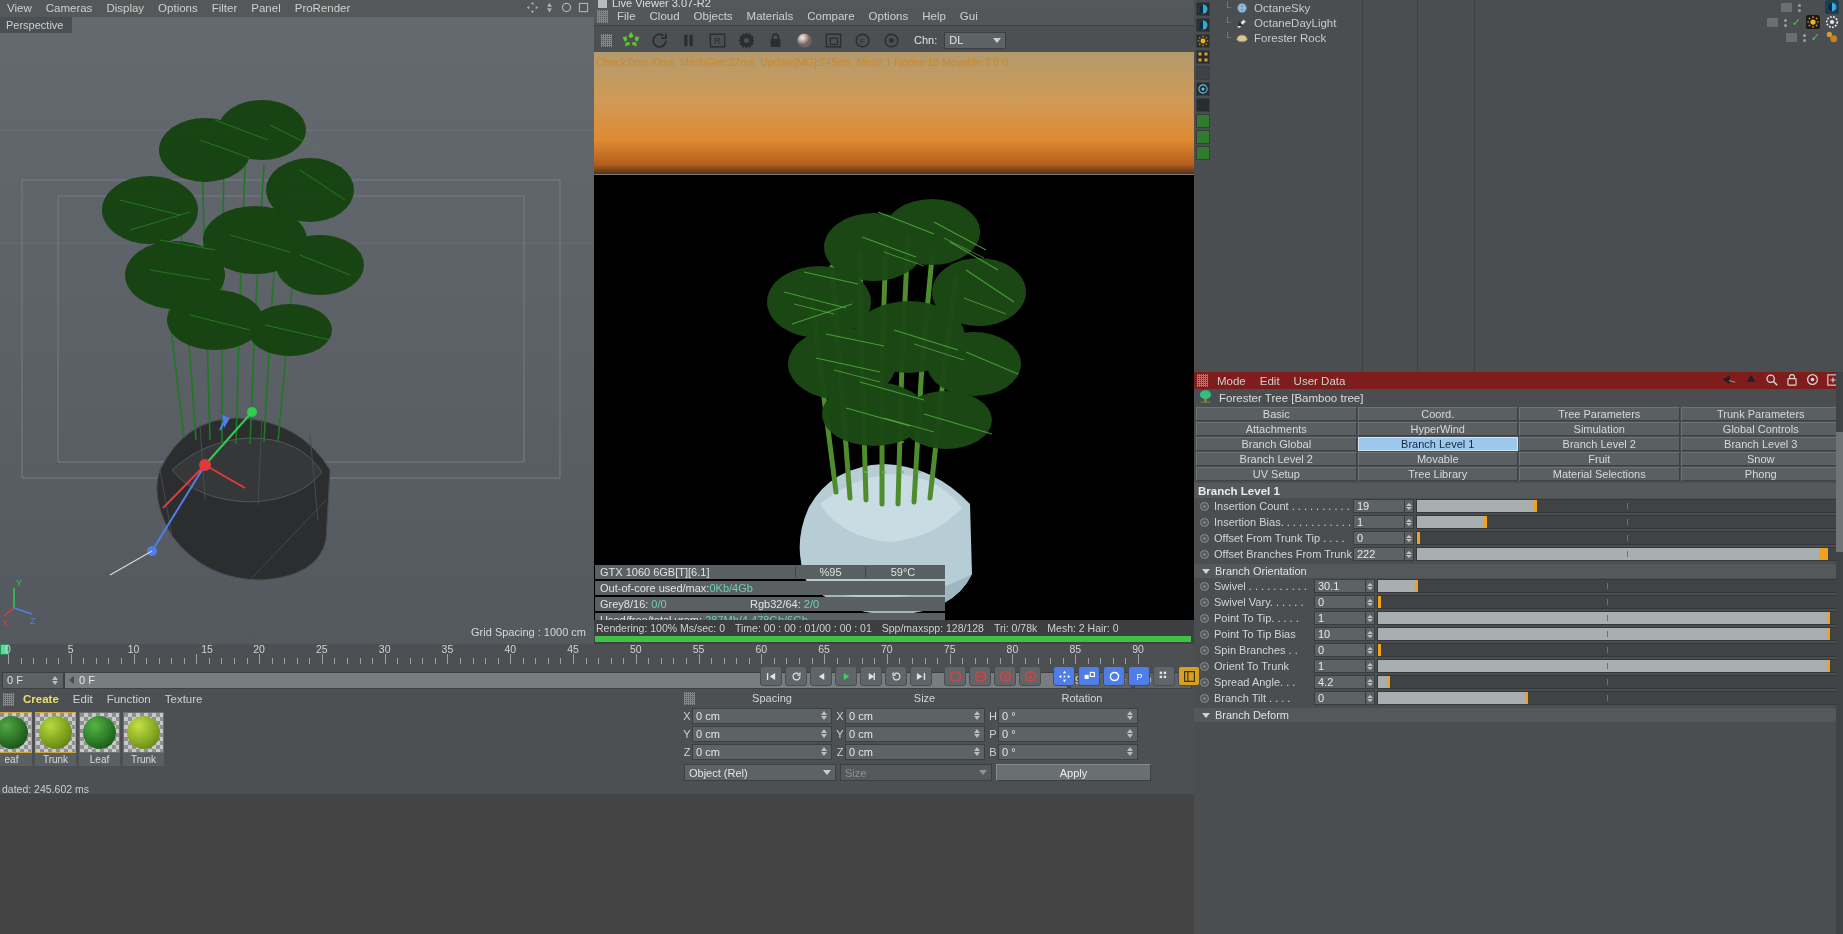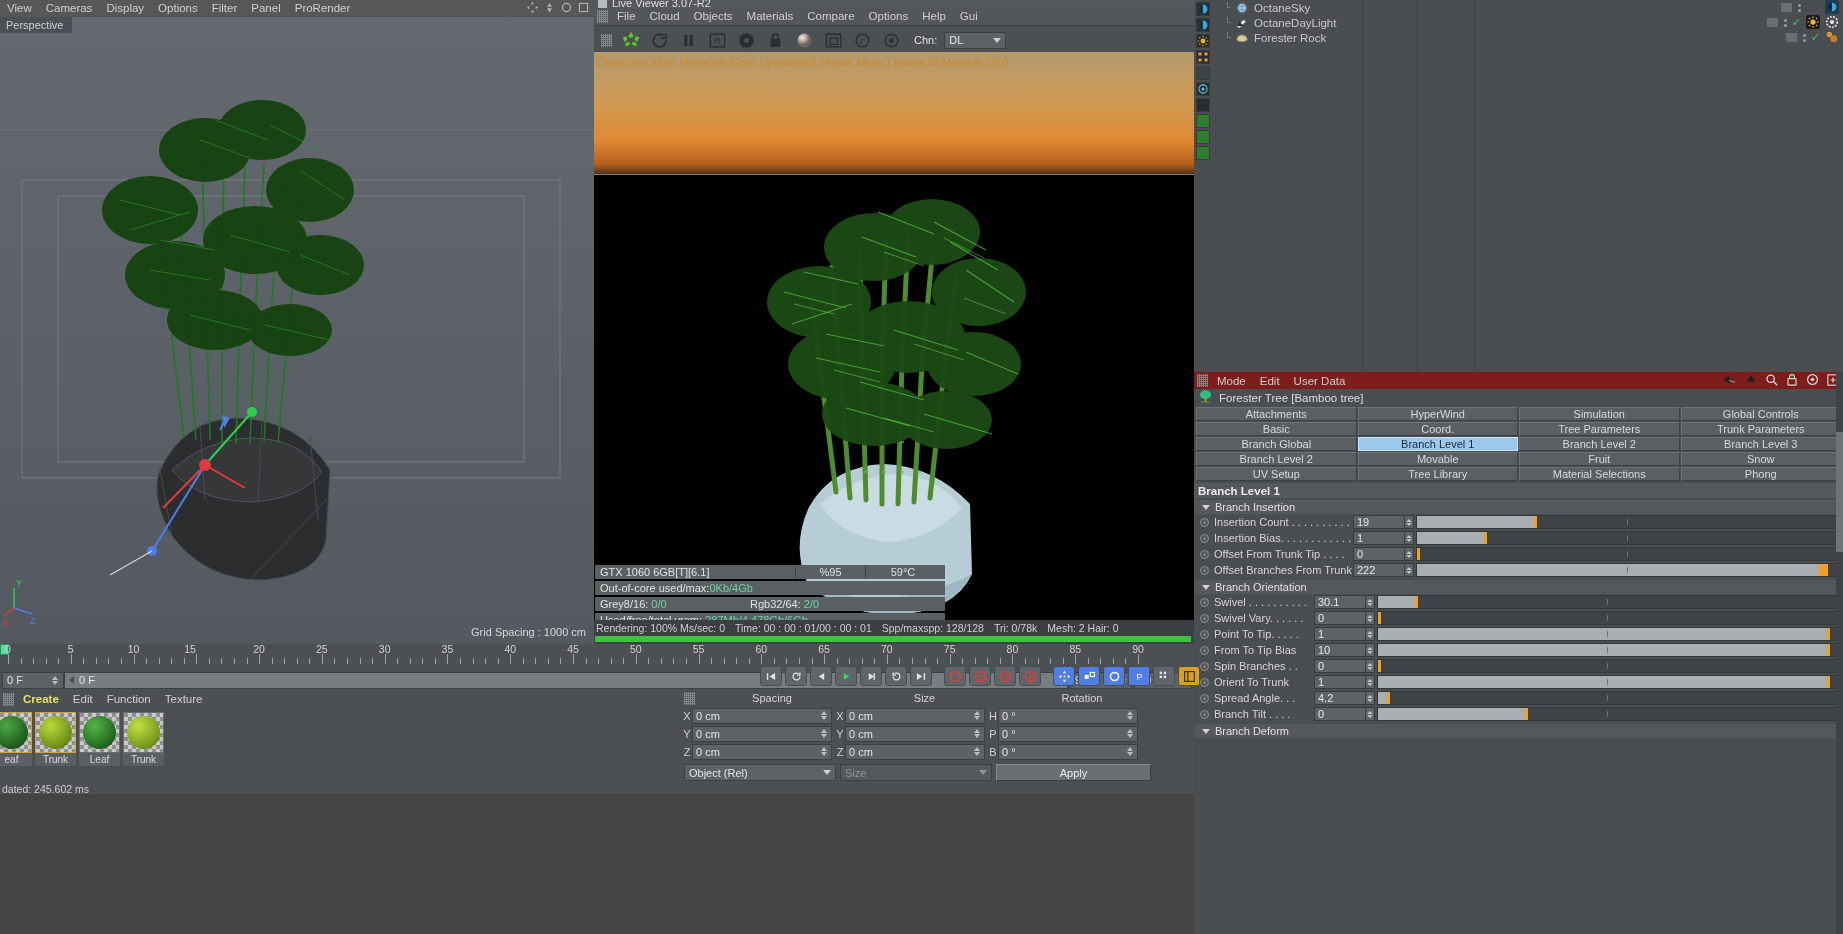--- a/index.html
+++ b/index.html
@@ -546,21 +546,21 @@
         <div class="tick" style="left: 1062.67px;"></div>
         <div class="tick maj" style="left: 1075.22px;"></div>
         <div class="tick" style="left: 1087.78px;"></div>
         <div class="tick" style="left: 1100.33px;"></div>
         <div class="tick" style="left: 1112.89px;"></div>
         <div class="tick" style="left: 1125.44px;"></div>
         <div class="tick maj" style="left: 1138px;"></div>
         <div class="tlabel" style="left: 8px;">0</div>
         <div class="tlabel" style="left: 70.7778px;">5</div>
         <div class="tlabel" style="left: 133.556px;">10</div>
-        <div class="tlabel" style="left: 190px;">15</div>
+        <div class="tlabel" style="left: 207px;">15</div>
         <div class="tlabel" style="left: 259.111px;">20</div>
         <div class="tlabel" style="left: 321.889px;">25</div>
         <div class="tlabel" style="left: 384.667px;">30</div>
         <div class="tlabel" style="left: 447.444px;">35</div>
         <div class="tlabel" style="left: 510.222px;">40</div>
         <div class="tlabel" style="left: 573px;">45</div>
         <div class="tlabel" style="left: 635.778px;">50</div>
         <div class="tlabel" style="left: 698.556px;">55</div>
         <div class="tlabel" style="left: 761.333px;">60</div>
         <div class="tlabel" style="left: 824.111px;">65</div>
@@ -1016,30 +1016,30 @@
         <svg width="15" height="15" viewBox="0 0 16 16">
             <ellipse cx="8" cy="6" rx="6" ry="4.6" fill="#2fbf7e"></ellipse>
             <path d="M7 9h2v5H7z" fill="#b98a4a"></path>
             <path d="M3 14h10" stroke="#5b8c3a" stroke-width="1.2"></path>
           </svg></span>
       <span>Forester Tree [Bamboo tree]</span>
     </div>
 
     <div id="attr-tabs">
       <div class="tabrow">
+        <span class="tab">Basic</span>
+        <span class="tab">Coord.</span>
+        <span class="tab">Tree Parameters</span>
+        <span class="tab">Trunk Parameters</span>
+      </div>
+      <div class="tabrow">
         <span class="tab">Attachments</span>
         <span class="tab">HyperWind</span>
         <span class="tab">Simulation</span>
         <span class="tab">Global Controls</span>
-      </div>
-      <div class="tabrow">
-        <span class="tab">Basic</span>
-        <span class="tab">Coord.</span>
-        <span class="tab">Tree Parameters</span>
-        <span class="tab">Trunk Parameters</span>
       </div>
       <div class="tabrow">
         <span class="tab">Branch Global</span>
         <span class="tab active">Branch Level 1</span>
         <span class="tab">Branch Level 2</span>
         <span class="tab">Branch Level 3</span>
       </div>
       <div class="tabrow">
         <span class="tab">Branch Level 2</span>
         <span class="tab">Movable</span>
@@ -1049,24 +1049,20 @@
       <div class="tabrow">
         <span class="tab">UV Setup</span>
         <span class="tab">Tree Library</span>
         <span class="tab">Material Selections</span>
         <span class="tab">Phong</span>
       </div>
     </div>
 
     <div id="attr-section">Branch Level 1</div>
 
-    <div class="group">
-      <span class="tri"></span>
-      <span>Branch Insertion</span>
-    </div>
     <div>
       <div class="prow">
         <span class="radio"></span>
         <span class="plab">Insertion Count . . . . . . . . . .</span>
         <span class="pval">19</span>
         <span class="pspin">
             <i class="u"></i>
             <i class="d"></i>
           </span>
         <span class="slider">
@@ -1161,21 +1157,21 @@
             <i class="d"></i>
           </span>
         <span class="slider">
             <i class="fill" style="width:98%"></i>
             <i class="mid"></i>
             <i class="knob" style="left:98%"></i>
           </span>
       </div>
       <div class="prow">
         <span class="radio"></span>
-        <span class="plab" style="width:100px">From To Tip Bias</span>
+        <span class="plab" style="width:100px">Point To Tip Bias</span>
         <span class="pval">10</span>
         <span class="pspin">
             <i class="u"></i>
             <i class="d"></i>
           </span>
         <span class="slider">
             <i class="fill" style="width:98%"></i>
             <i class="mid"></i>
             <i class="knob" style="left:98%"></i>
           </span>

